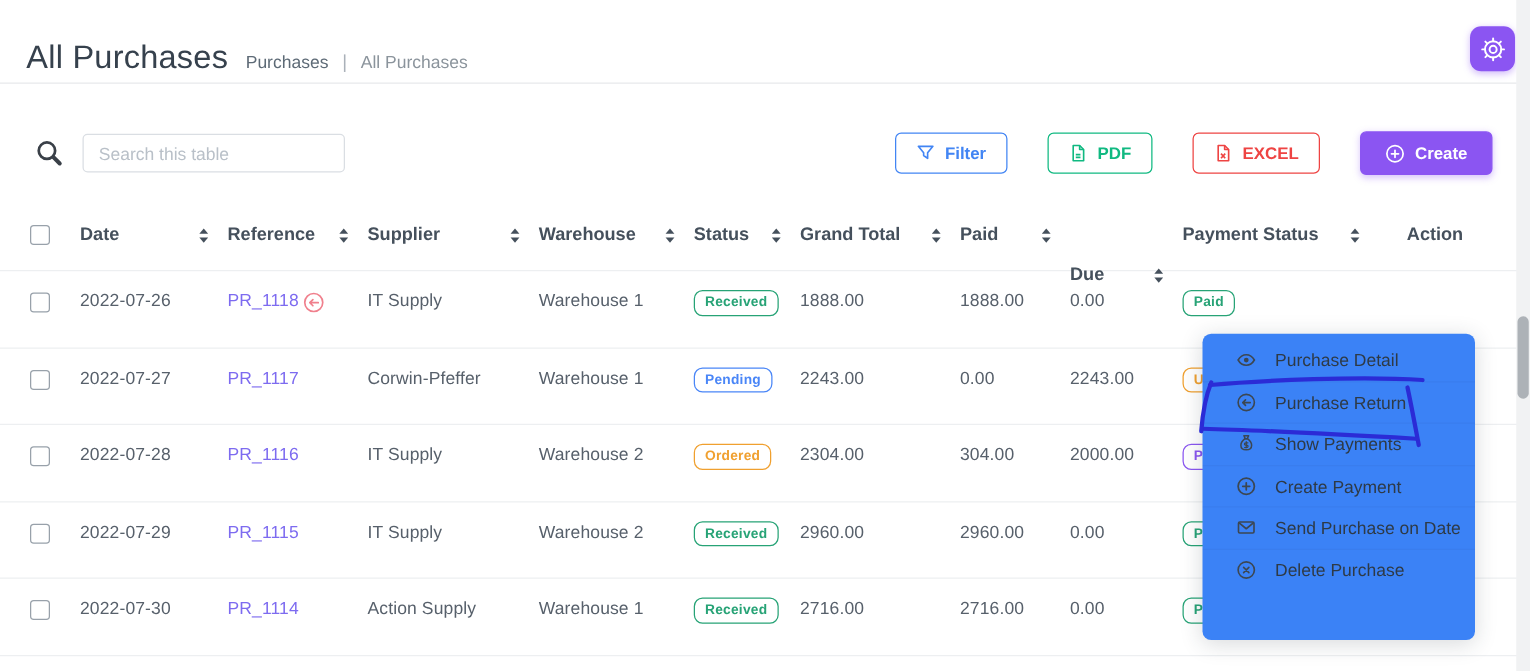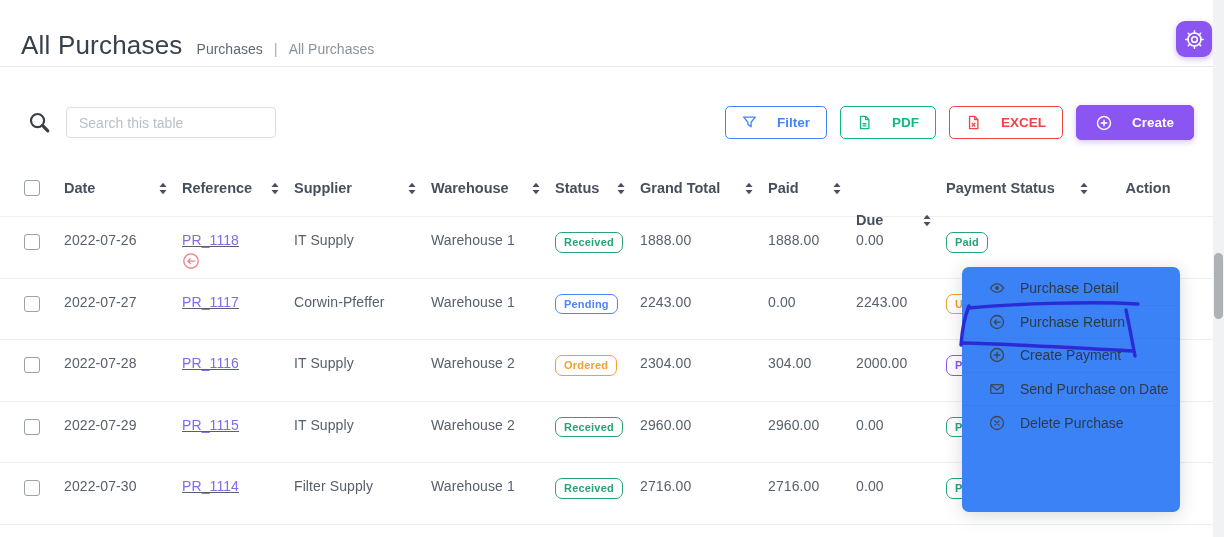--- a/index.html
+++ b/index.html
@@ -14,38 +14,38 @@
   .crumb-sep{color:#aab1b9;font-weight:300;font-size:15px;}
   .crumb-current{color:#8b949c;}
 
   
   .toolbar{display:flex;justify-content:space-between;align-items:center;margin:38px 30px 0 28px;height:35px;}
   .search-wrap{display:flex;align-items:center;gap:15px;}
   .search-icon{color:#3a4048;display:flex;}
   .search-input{width:184px;height:29px;border:1px solid #dadee3;border-radius:4px;padding:0 12px;font-size:14px;color:#4a5560;font-family:inherit;outline:none;box-sizing:content-box;}
   .search-input::placeholder{color:#b9c0c8;}
   .actions{display:flex;gap:13px;align-items:center;}
-  .btn{display:flex;align-items:center;gap:20px;height:33px;padding:0 16px;border-radius:5px;font-size:13.5px;font-weight:700;background:#fff;cursor:pointer;font-family:inherit;}
+  .btn{display:flex;align-items:center;gap:8px;height:33px;padding:0 16px;border-radius:5px;font-size:13.5px;font-weight:700;background:#fff;cursor:pointer;font-family:inherit;margin-left:19px;}
   .btn .mi{display:flex;}
   .btn-filter{border:1px solid #4285f4;color:#4285f4;}
   .btn-pdf{border:1px solid #10b981;color:#10b981;}
   .btn-excel{border:1px solid #ee4443;color:#ee4443;}
   .btn-create{background:#8b55f2;color:#fff;border:1px solid #8b55f2;height:35px;padding:0 19px;box-shadow:0 2px 6px rgba(139,85,242,.35);}
 
   
   .thead{display:flex;align-items:flex-start;margin-top:40px;padding-left:24px;height:37px;border-bottom:1px solid #edeff1;box-sizing:border-box;}
   .cb-col{width:40px;display:flex;align-items:center;}
   .cb{width:14px;height:14px;border:1.6px solid #98a1aa;border-radius:3px;background:#fff;cursor:pointer;}
   .th{display:flex;align-items:center;justify-content:space-between;padding-right:14px;box-sizing:border-box;font-size:14.5px;font-weight:700;color:#45505c;cursor:pointer;}
   .th.no-sort{justify-content:center;padding-right:0;cursor:default;}
   .sort-icon{display:flex;flex-shrink:0;}
   .trow{display:flex;align-items:flex-start;padding-left:24px;padding-top:15px;height:61.5px;border-bottom:1px solid #edeff1;box-sizing:border-box;}
   .trow .cb{margin-top:2px;}
   .td{font-size:14px;color:#57606b;box-sizing:border-box;padding-right:10px;letter-spacing:.1px;}
-  .ref-cell{display:flex;flex-direction:column;gap:3px;text-decoration:underline;}
+  .ref-cell{display:flex;flex-direction:row;gap:3px;}
   .ref-link{color:#7d6bf0;text-decoration:none;cursor:pointer;}
   .return-flag{color:#f0808d;display:flex;margin-top:1px;}
   .badge{display:inline-block;font-size:11px;font-weight:600;padding:3px 8px 3.5px;border:1px solid;border-radius:7px;background:#fff;letter-spacing:.2px;}
   .badge-green{color:#27a376;border-color:#27a376;}
   .badge-blue{color:#4a86f7;border-color:#4a86f7;}
   .badge-orange{color:#f0a02f;border-color:#f0a02f;}
   .badge-purple{color:#8a56f1;border-color:#8a56f1;}
   .action-cell{display:flex;justify-content:center;padding-right:0;}
   .dots-btn{background:none;border:none;cursor:pointer;padding:4px 10px;margin-top:-2px;}
   .dots{width:4.5px;height:4.5px;background:#17222e;border-radius:50%;box-shadow:0 7px 0 #17222e,0 14px 0 #17222e;margin-bottom:14px;}
@@ -305,21 +305,21 @@
         </div>
       </div>
       <div class="trow">
         <div class="cb-col">
           <div class="cb"></div>
         </div>
         <div class="td" style="width:118px">2022-07-30</div>
         <div class="td ref-cell" style="width:112px">
           <span class="ref-link">PR_1114</span>
         </div>
-        <div class="td" style="width:137px">Filter Supply</div>
+        <div class="td" style="width:137px">Action Supply</div>
         <div class="td" style="width:124px">Warehouse 1</div>
         <div class="td" style="width:85px"><span class="badge badge-green">Received</span></div>
         <div class="td" style="width:128px">2716.00</div>
         <div class="td" style="width:88px">2716.00</div>
         <div class="td" style="width:90px">0.00</div>
         <div class="td" style="width:157px"><span class="badge badge-green">Paid</span></div>
         <div class="td action-cell" style="width:90px">
           <button class="dots-btn"><span class="dots"></span></button>
         </div>
       </div>
@@ -336,20 +336,30 @@
         <span>Purchase Detail</span>
       </div>
       <div class="menu-item">
         <span class="mi">
           <svg width="16" height="16" viewBox="0 0 16 16" fill="none" stroke="currentColor" stroke-width="1.3" stroke-linecap="round" stroke-linejoin="round">
             <circle cx="8" cy="8" r="6.5"></circle>
             <path d="M11.2 8.1H5.3M7.4 5.9L5.2 8.1l2.2 2.2"></path>
           </svg>
         </span>
         <span>Purchase Return</span>
+      </div>
+      <div class="menu-item">
+        <span class="mi">
+          <svg width="16" height="16" viewBox="0 0 16 16" fill="none" stroke="currentColor" stroke-width="1.2" stroke-linecap="round" stroke-linejoin="round">
+            <path d="M6.1 1.6h3.8L8.8 3.9H7.2z"></path>
+            <path d="M7 3.9h2c2.1 1.6 3.3 3.2 3.3 5.2 0 2.4-1.9 3.7-4.3 3.7S3.7 11.5 3.7 9.1c0-2 1.2-3.6 3.3-5.2z"></path>
+            <path d="M8 6.3v4.4M9.3 7.2H7.5a.95.95 0 000 1.9h1a.95.95 0 010 1.9H6.7" stroke-width="1"></path>
+          </svg>
+        </span>
+        <span>Show Payments</span>
       </div>
       <div class="menu-item">
         <span class="mi">
           <svg width="16" height="16" viewBox="0 0 16 16" fill="none" stroke="currentColor" stroke-width="1.4" stroke-linecap="round">
             <circle cx="8" cy="8" r="6.5"></circle>
             <path d="M8 5.2v5.6M5.2 8h5.6"></path>
           </svg>
         </span>
         <span>Create Payment</span>
       </div>

